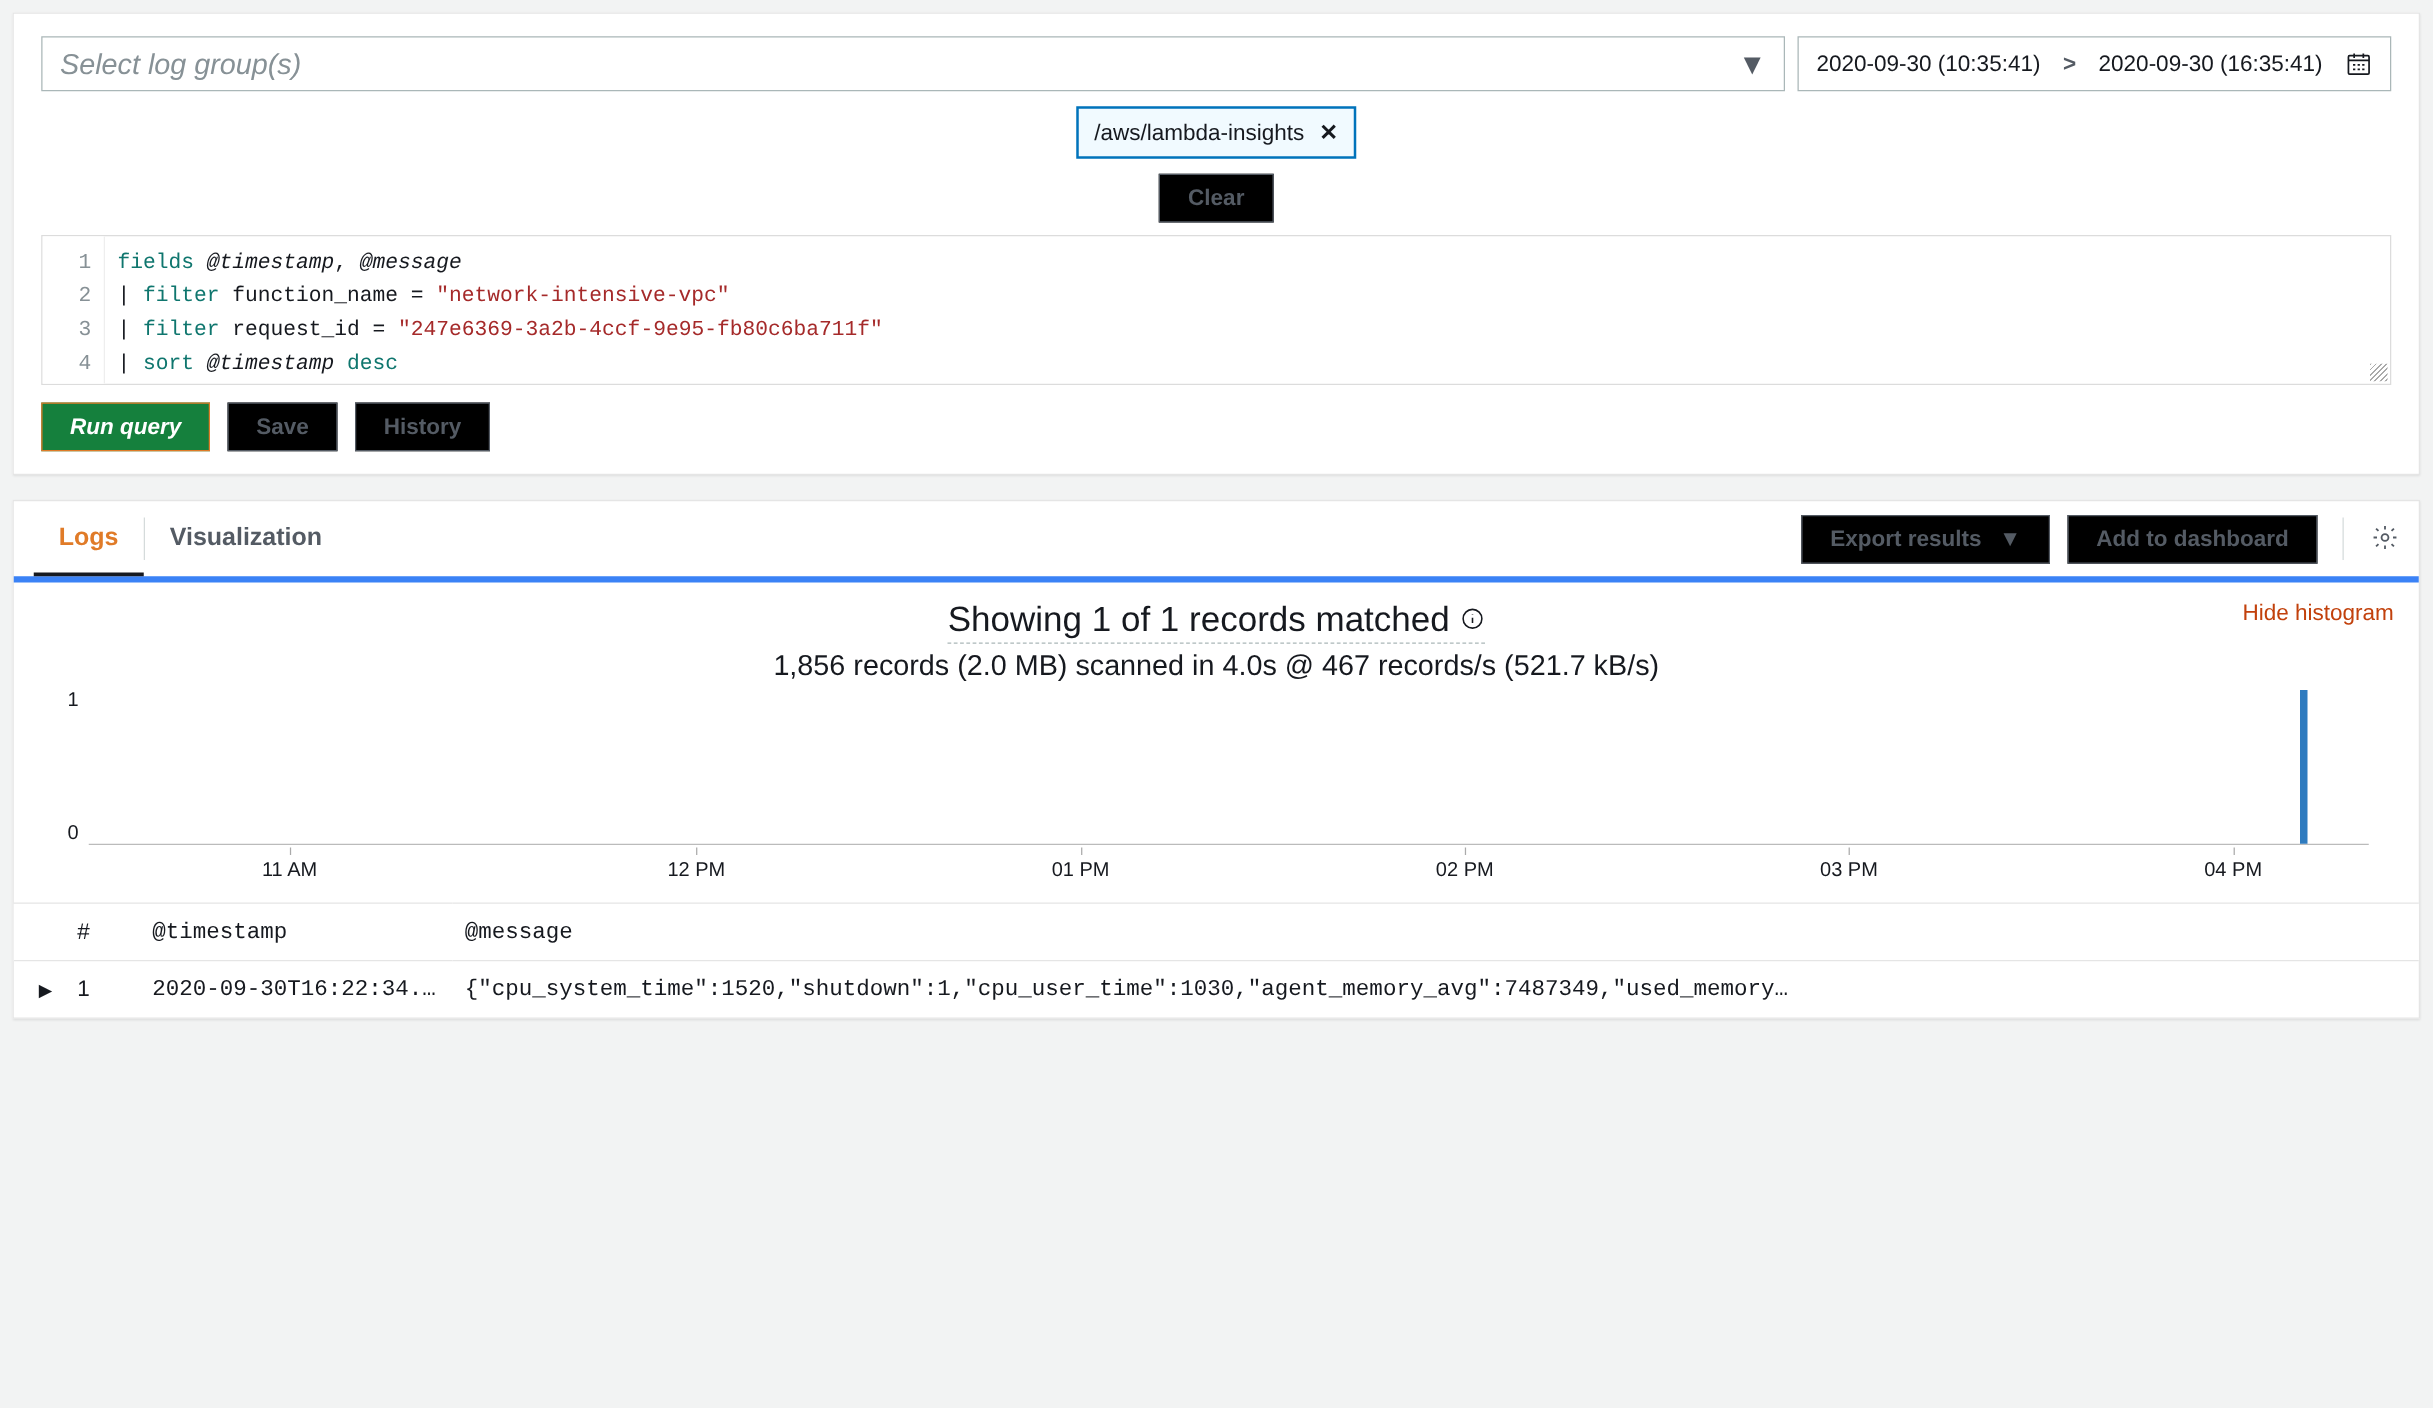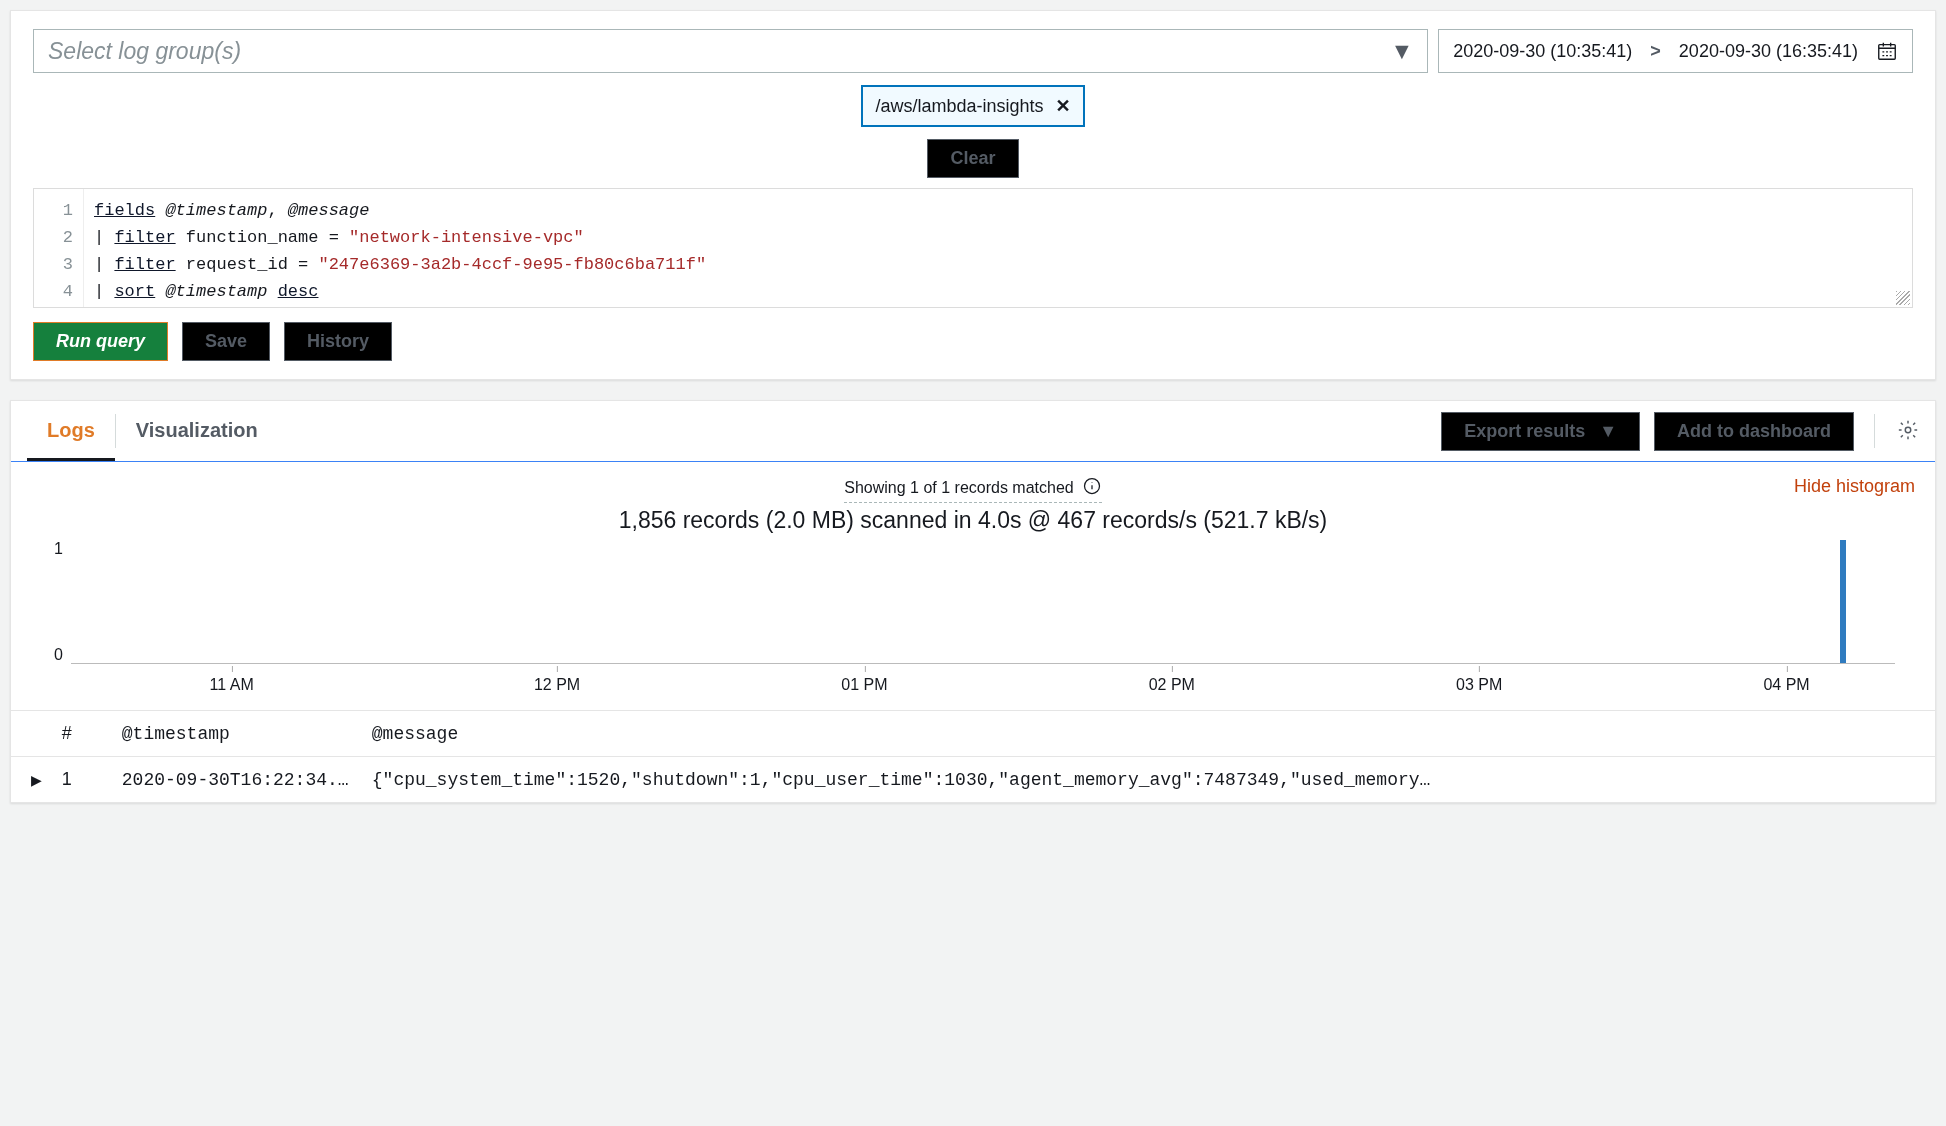--- a/index.html
+++ b/index.html
@@ -96,39 +96,39 @@
     background: #fff;
     border-right: 1px solid #eee;
     line-height: 27px;
     user-select: none;
   }
   .code {
     padding: 8px 10px;
     line-height: 27px;
     white-space: pre;
   }
-  .tok-kw { color: #0f172a; text-decoration: underline; }
+  .tok-kw { color: #0f766e; }
   .tok-field { color: #16191f; font-style: italic; }
   .tok-ident { color: #16191f; }
   .tok-str { color: #a52a2a; }
   .tok-pipe { color: #16191f; }
   .resize-handle {
     position: absolute;
     right: 2px; bottom: 2px;
     width: 14px; height: 14px;
     background: repeating-linear-gradient(135deg,#aaa,#aaa 1px,transparent 1px,transparent 3px);
     cursor: nwse-resize;
   }
   .action-row { display: flex; gap: 14px; margin-top: 14px; }
   
   .results-panel { padding: 0; }
   .tabs-bar {
     display: flex;
     align-items: center;
-    border-bottom: 1px solid #3b82f6;
+    border-bottom: 5px solid #3b82f6;
     padding: 0 16px;
   }
   .tabs { display: flex; }
   .tab {
     padding: 18px 20px 16px;
     font-size: 20px;
     font-weight: 700;
     color: #545b64;
     cursor: pointer;
     border-bottom: 3px solid transparent;
@@ -141,21 +141,21 @@
   .btn-dropdown { display: inline-flex; align-items: center; gap: 14px; }
   .gear-icon svg { width:22px; height:22px; stroke:#545b64; fill:none; stroke-width:1.6; }
   .vdiv { width:1px; height:34px; background:#d5dbdb; margin: 0 8px 0 6px;}
   
   .summary {
     padding: 14px 20px 6px;
     text-align: center;
     position: relative;
   }
   .summary-line1 {
-    font-size: 16px;
+    font-size: 28px;
     display: inline-flex;
     align-items: center;
     gap: 8px;
     border-bottom: 1px dashed #aab7b8;
     padding-bottom: 2px;
   }
   .summary-line2 { font-size: 23px; margin-top: 4px; }
   .info-icon svg { width:20px; height:20px; stroke:#16191f; fill:none; stroke-width:1.5; }
   .hide-histogram {
     position: absolute; right: 20px; top: 14px;

